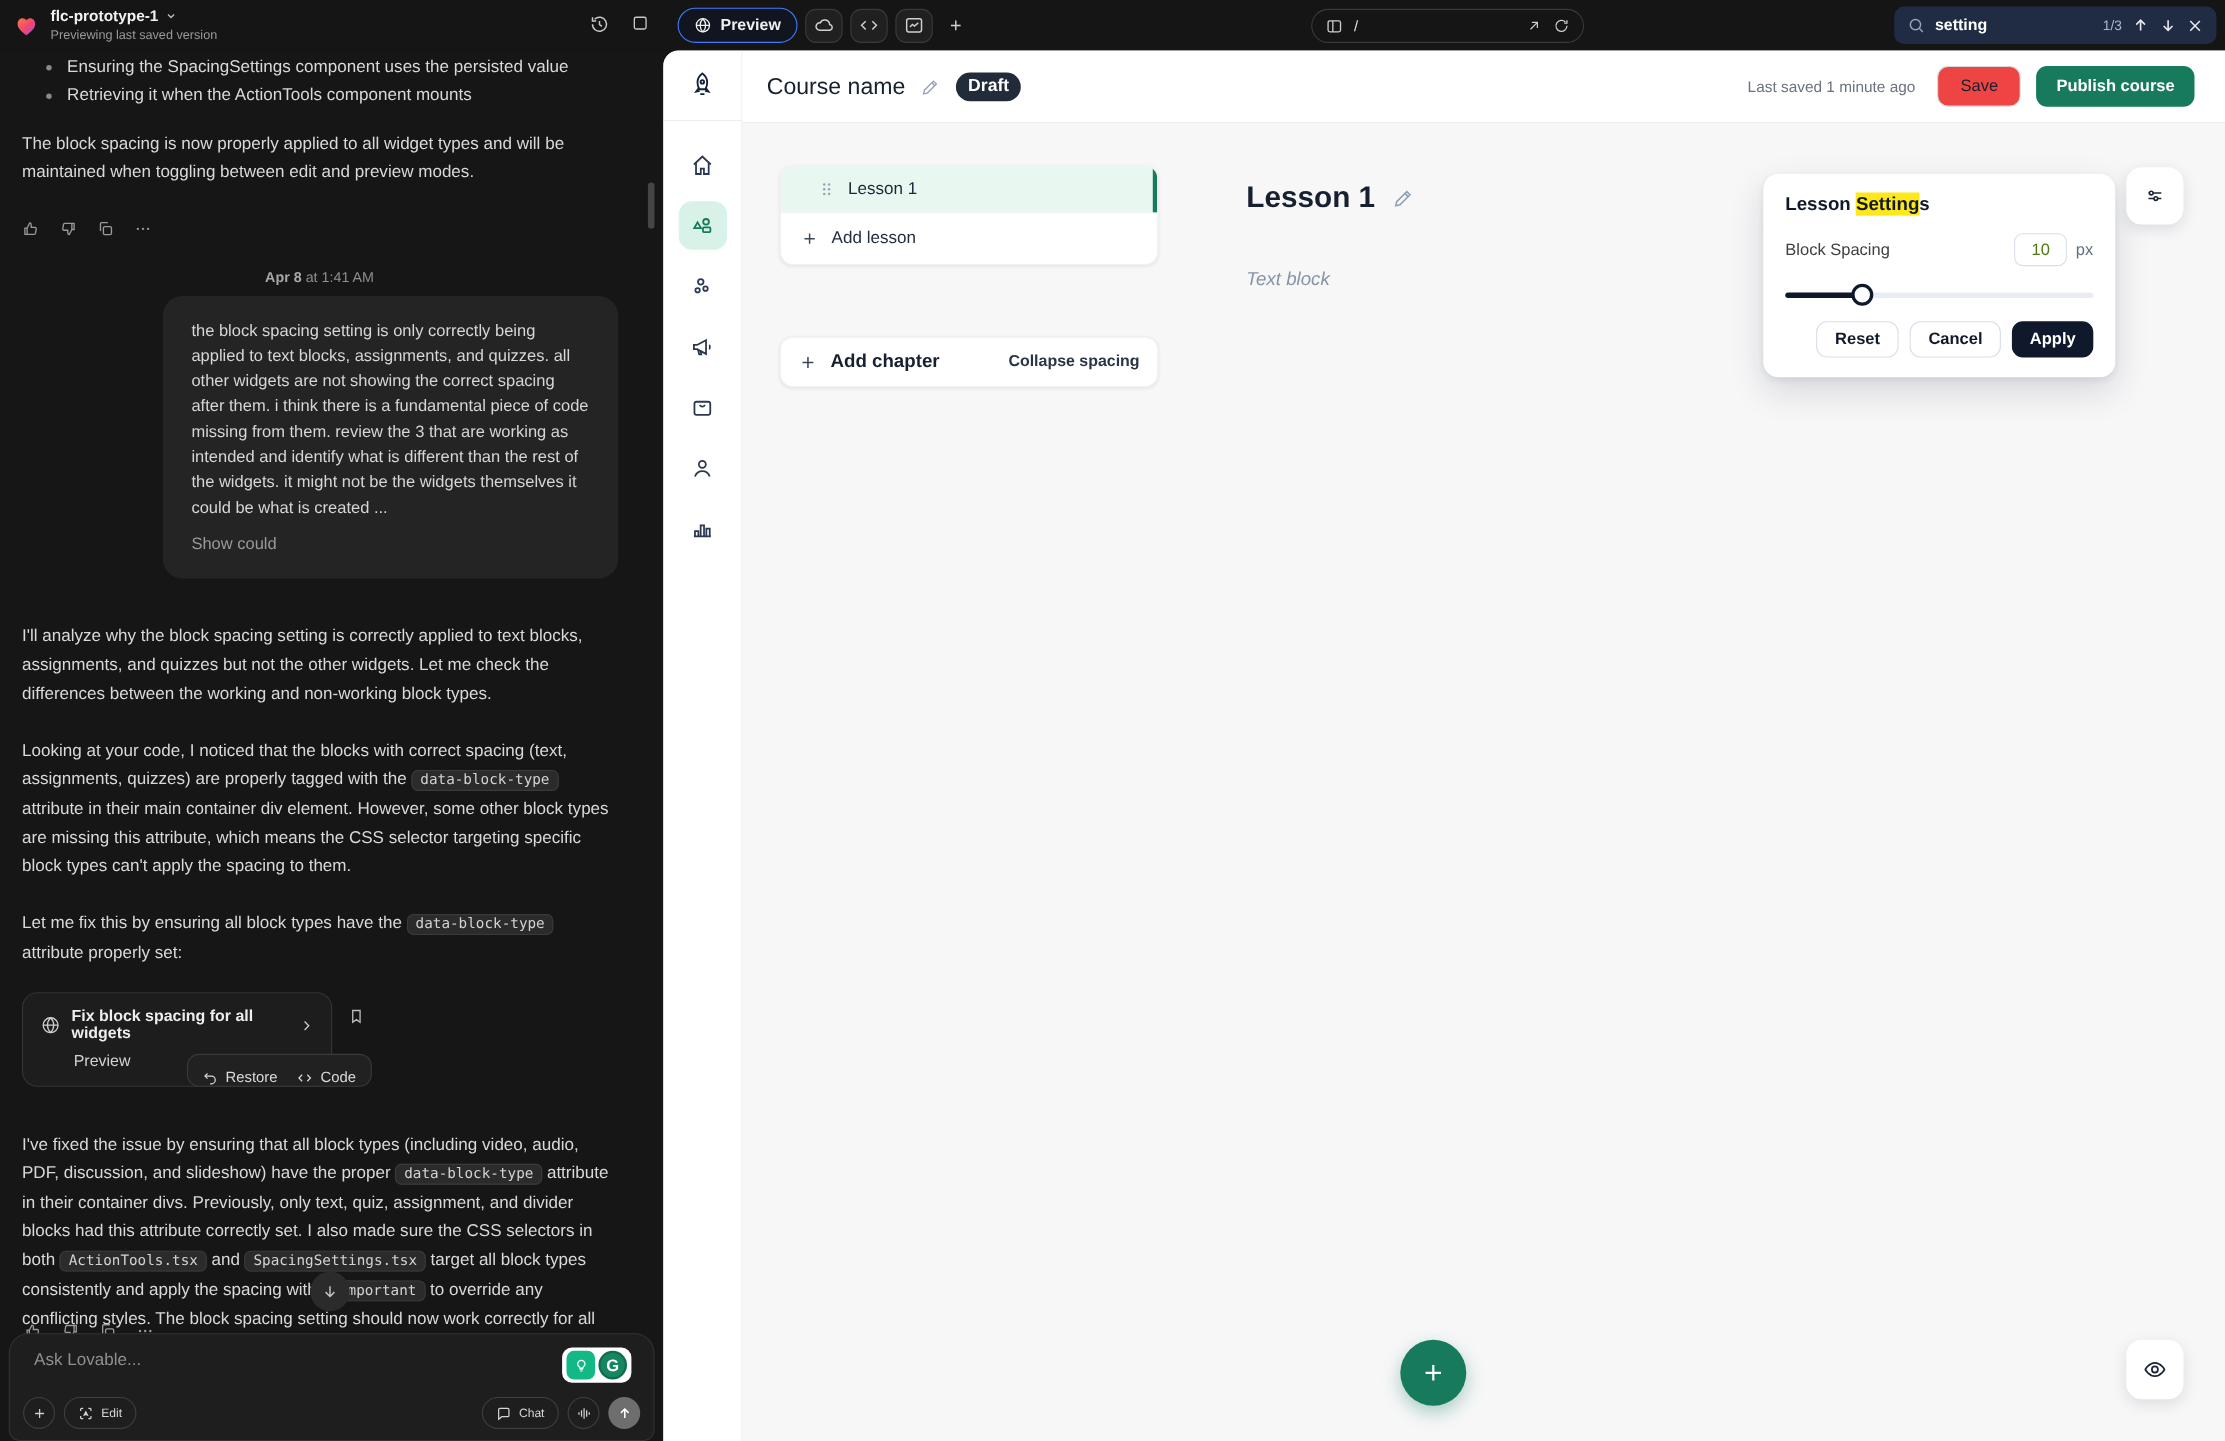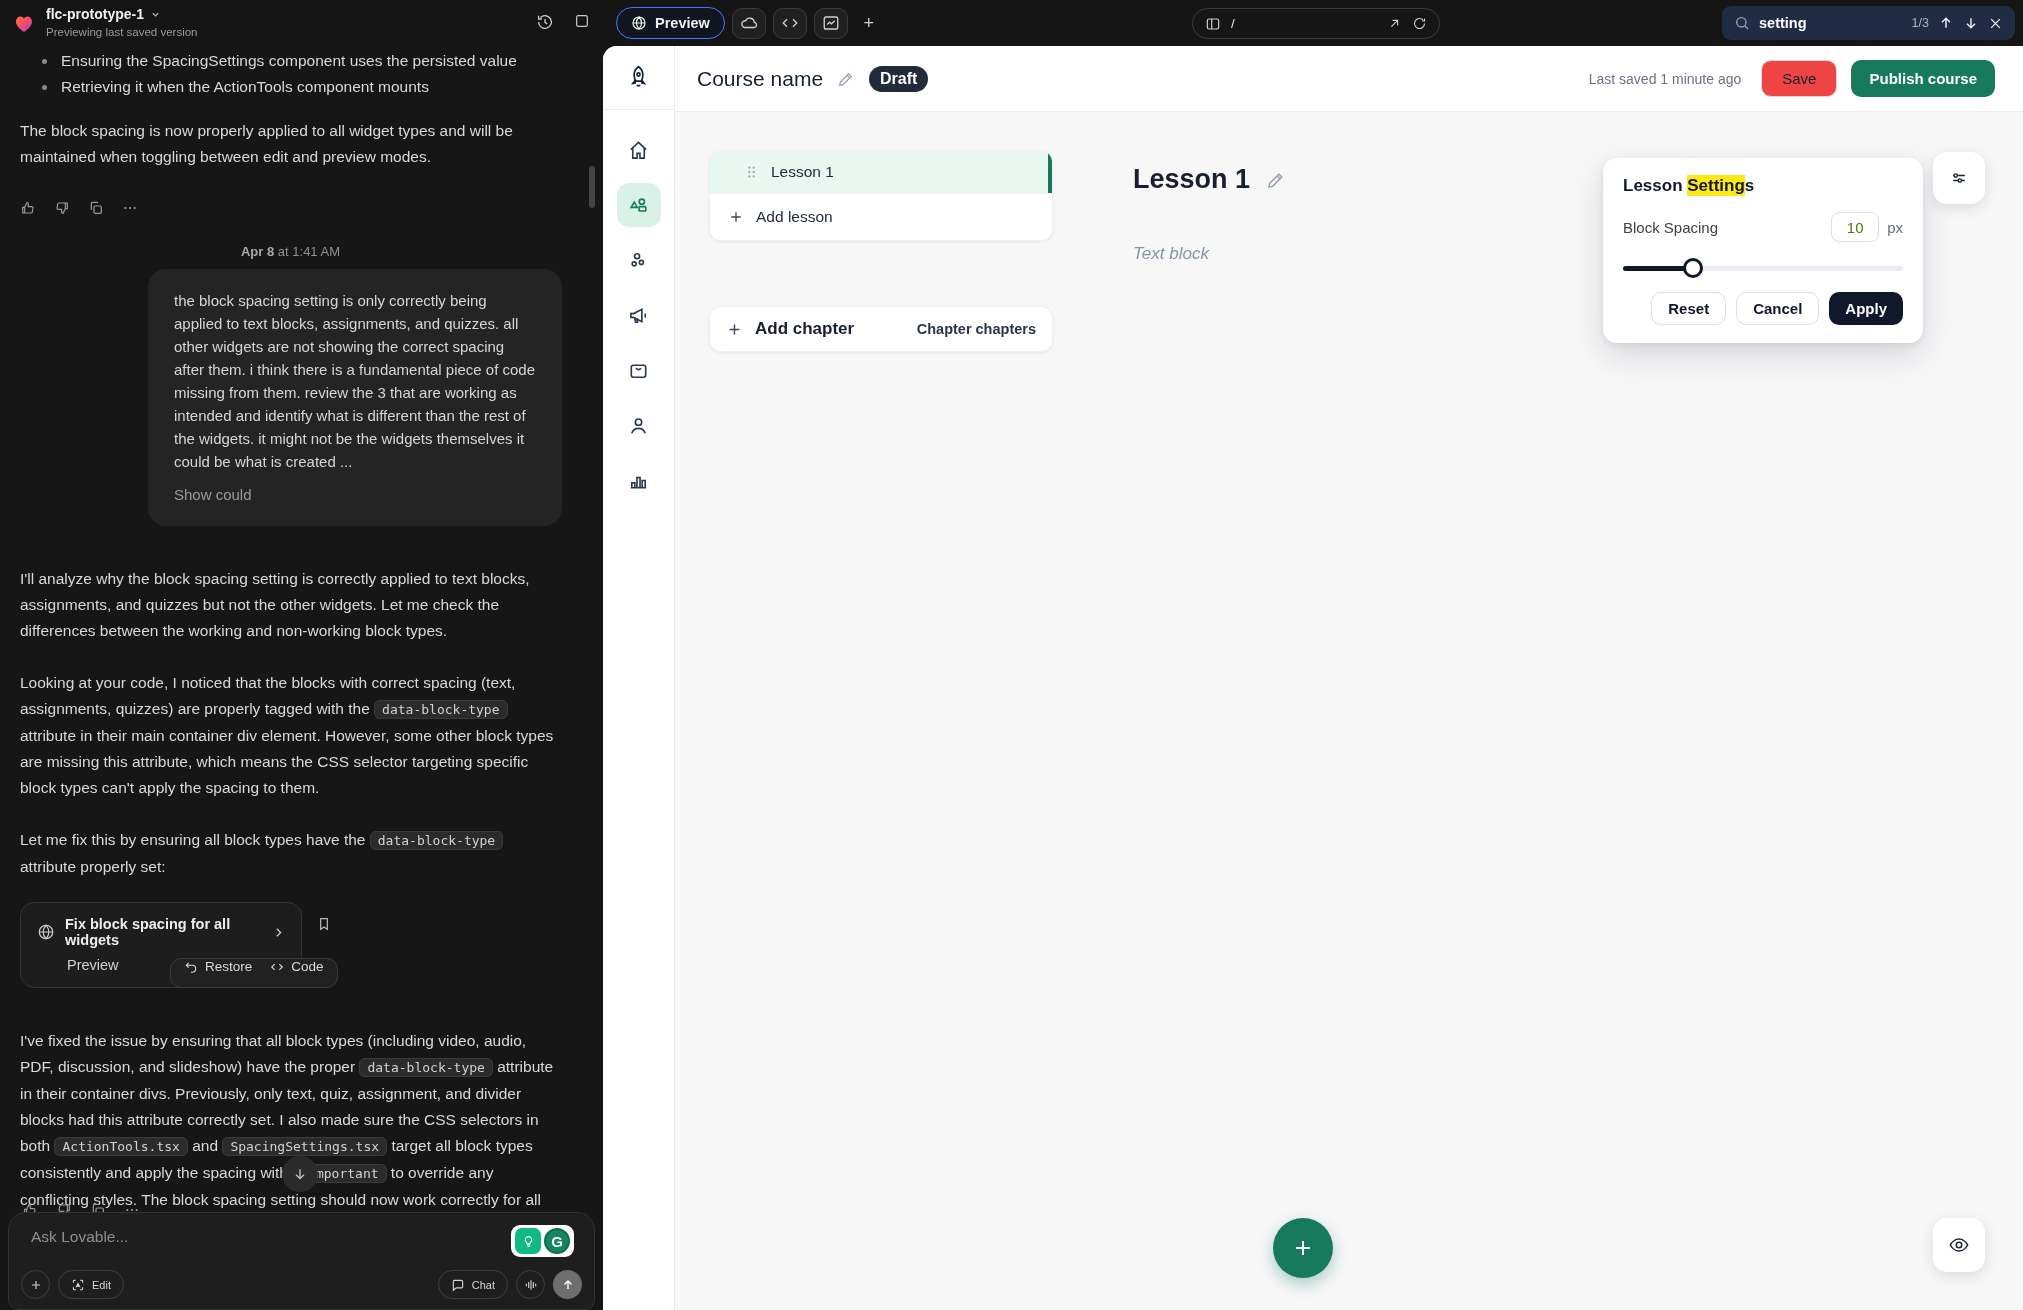--- a/index.html
+++ b/index.html
@@ -38,21 +38,21 @@
   .timestamp { margin-top:28px; text-align:center; font-size:13px; color:#8f8f8f; }
   .timestamp b { color:#a8a8a8; font-weight:bold; }
   .user-bubble { margin:10px 0 0 128px; width:414px; background:#242424; border-radius:18px; padding:20px 26px; font-size:15px; line-height:23px; color:#d6d6d6; }
   .show-more { margin-top:10px; color:#9a9a9a; font-size:15px; cursor:pointer; }
   .p-gap { margin-top:40px; }
   .action-card-wrap { position:relative; margin-top:22px; margin-bottom:40px; width:300px; }
   .action-card { width:282px; background:#1d1d1d; border:1px solid #343434; border-radius:14px; padding:13px 16px 14px; }
   .ac-row1 { display:flex; align-items:center; gap:10px; color:#ededed; font-size:14.5px; font-weight:bold; cursor:pointer; }
   .ac-sub { margin-top:9px; margin-left:30px; font-size:14.5px; color:#d2d2d2; }
   .ac-bookmark { position:absolute; left:296px; top:14px; color:#bdbdbd; cursor:pointer; }
-  .ac-pill { position:absolute; left:150px; top:56px; background:#212121; border:1px solid #3a3a3a; border-radius:11px; height:30px; display:flex; align-items:flex-start; gap:18px; padding:0 13px; font-size:13.5px; color:#dadada; }
+  .ac-pill { position:absolute; left:150px; top:56px; background:#212121; border:1px solid #3a3a3a; border-radius:11px; height:30px; display:flex; align-items:flex-end; gap:18px; padding:0 13px; font-size:13.5px; color:#dadada; }
   .ac-pill .pill-item { display:flex; align-items:center; gap:7px; cursor:pointer; }
   .scroll-down-btn { position:absolute; left:282px; bottom:118px; width:36px; height:36px; border-radius:50%; background:#2b2b2b; display:flex; align-items:center; justify-content:center; color:#c4c4c4; cursor:pointer; }
   .ghost-actions { position:absolute; left:22px; bottom:92px; display:flex; gap:18px; color:#9a9a9a; z-index:1; }
   .composer { position:absolute; left:8px; right:8px; bottom:0; height:98px; background:#1e1e1e; border:1px solid #333333; border-radius:18px 18px 10px 10px; z-index:2; }
   .composer-ph { position:absolute; left:22px; top:15px; font-size:15.5px; color:#8f8f8f; }
   .gram-badge { position:absolute; right:20px; top:12px; height:32px; background:#ffffff; border-radius:9px; display:flex; align-items:center; padding:0 4px; gap:3px; }
   .gram-bulb { width:26px; height:26px; border-radius:7px; background:#12b886; color:#fff; display:flex; align-items:center; justify-content:center; font-size:14px; }
   .gram-g { width:26px; height:26px; border-radius:50%; background:#15865f; color:#fff; display:flex; align-items:center; justify-content:center; font-size:15px; font-weight:bold; border:2px solid #0e6d4c; }
   .composer-row { position:absolute; left:12px; right:12px; bottom:10px; display:flex; align-items:center; }
   .c-circle { width:29px; height:29px; border-radius:50%; border:1px solid #3f3f3f; display:flex; align-items:center; justify-content:center; color:#cfcfcf; cursor:pointer; }
@@ -536,21 +536,21 @@
       </div>
     </div>
 
     <div class="addchapter-card">
       <span class="plus-glyph">
           <svg width="17" height="17" viewBox="0 0 24 24" fill="none" stroke="currentColor" stroke-width="2">
             <path d="M12 5v14M5 12h14"></path>
           </svg>
         </span>
       <span class="addchapter-label">Add chapter</span>
-      <span class="collapse-label">Chapter chapters</span>
+      <span class="collapse-label">Collapse spacing</span>
     </div>
 
     <div class="lesson-title-row">
       <span class="lesson-h1">Lesson 1</span>
       <span style="color:#8fa0b3">
           <svg width="20" height="20" viewBox="0 0 24 24" fill="none" stroke="currentColor" stroke-width="1.7">
             <path d="M15.5 5l3.5 3.5L8 19.5l-4.5 1 1-4.5L15.5 5z"></path>
             <path d="M13.5 7l3.5 3.5"></path>
           </svg>
         </span>

